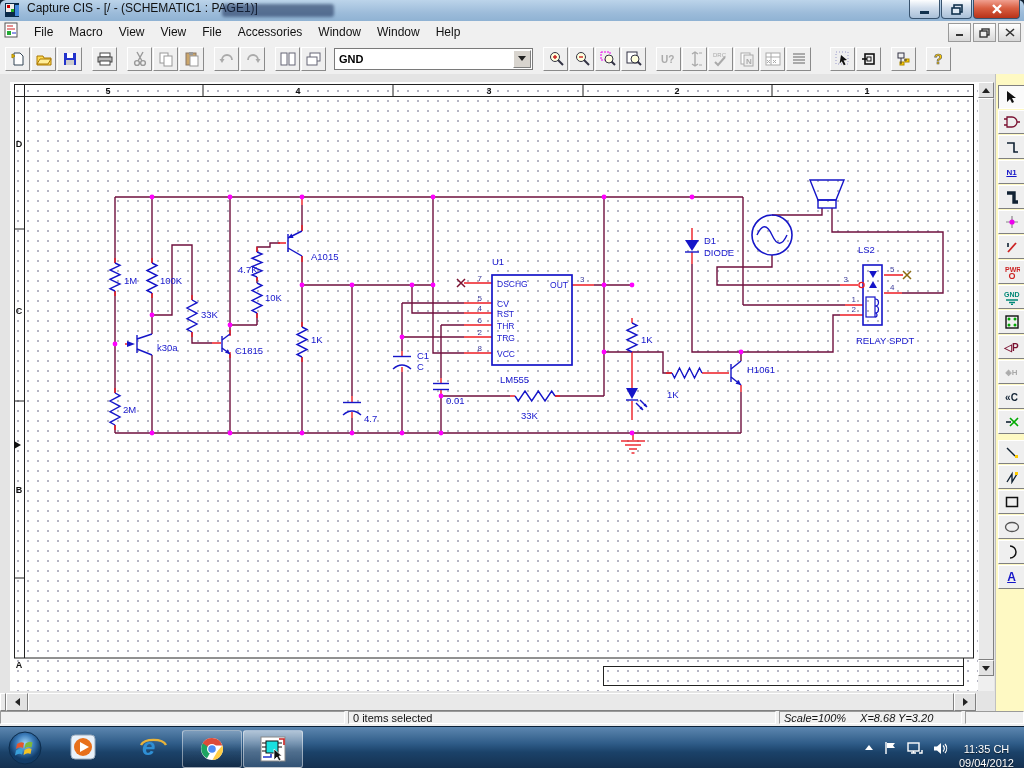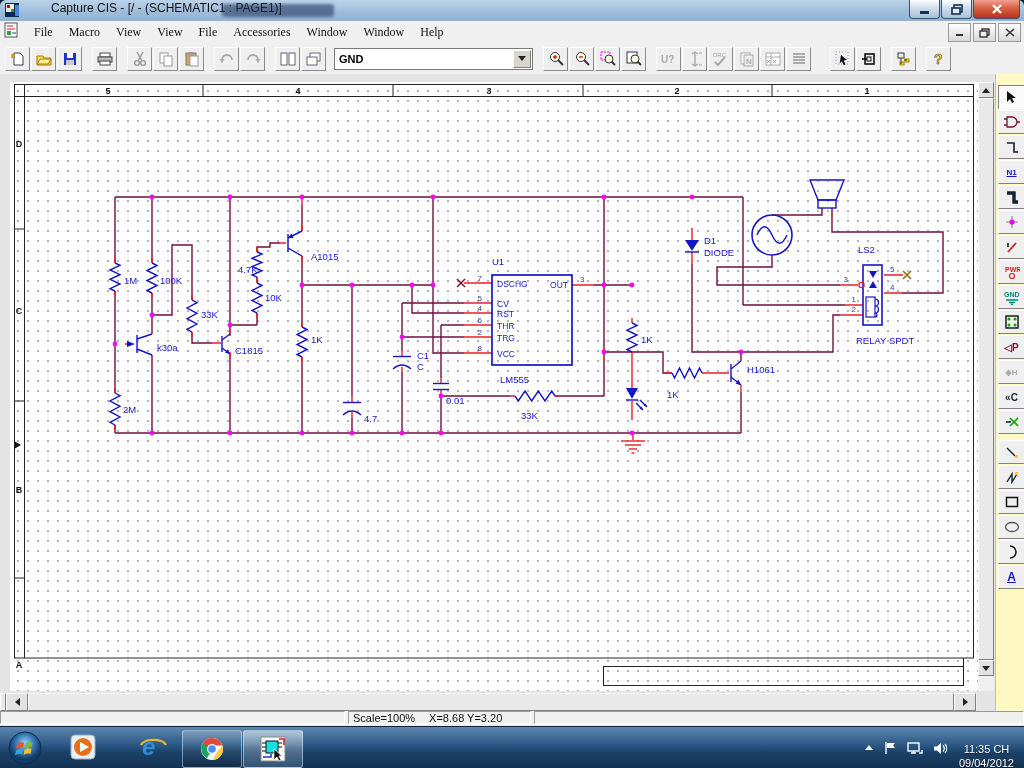--- a/index.html
+++ b/index.html
@@ -3,32 +3,32 @@
 <meta charset="utf-8">
 <style>
   html,body{margin:0;padding:0;width:1024px;height:768px;overflow:hidden;
     font-family:"Liberation Sans",sans-serif;background:#123;position:relative;}
   #frame{position:absolute;inset:0;}
   
   #titlebar{position:absolute;left:0;top:0;width:1024px;height:21px;
     background:linear-gradient(#bcd4ea,#9dbcda 60%,#8fb2d3);
     border-bottom:1px solid #5c7f9f;border-radius:6px 6px 0 0;}
   #titlebar .appico{position:absolute;left:5px;top:2px;}
-  #titlebar .ttl{position:absolute;left:27px;top:1px;font-size:12px;color:#111;margin-left:24px;}
+  #titlebar .ttl{position:absolute;left:27px;top:1px;font-size:12px;color:#111;}
   #redact{position:absolute;left:222px;top:4px;width:112px;height:13px;border-radius:3px;
     background:rgba(25,45,85,.55);filter:blur(1.5px);}
   .winbtns{position:absolute;right:4px;top:0;display:flex;}
   .wbtn{width:29px;height:18px;border:1px solid #38536e;border-top:none;border-radius:0 0 4px 4px;
     background:linear-gradient(#fdfeff,#cfdceb 45%,#a9c0d8);display:flex;align-items:center;justify-content:center;margin-left:1px;}
   .wbtn.close{width:45px;background:linear-gradient(#f0a090,#d95f42 45%,#b83218);}
   
   #menubar{position:absolute;left:0;top:21px;width:1024px;height:22px;background:#f0f0f0;
     border-bottom:1px solid #c8c8c8;display:flex;align-items:center;}
   #menubar .docico{margin:0 6px 0 4px;}
-  .menuitem{font-size:12px;color:#111;padding:3px 8px;font-family:Liberation Serif, serif;}
+  .menuitem{font-size:12px;color:#111;padding:3px 8px;}
   .mdibtns{position:absolute;right:3px;top:2px;display:flex;}
   .mdibtn{width:21px;height:17px;border:1px solid #9a9a9a;background:linear-gradient(#fff,#d8d8d8);
     margin-left:2px;display:flex;align-items:center;justify-content:center;}
   
   #toolbar{position:absolute;left:0;top:43px;width:1024px;height:31px;background:#f0f0f0;
     border-bottom:2px solid #2a2a2a;display:flex;align-items:center;}
   .tbtn{width:23px;height:22px;background:#efefef;border:1px solid;border-color:#fff #8a8a8a #8a8a8a #fff;
     margin-left:1px;display:flex;align-items:center;justify-content:center;flex:none;}
   .tsp{width:9px;flex:none;}
   #partcombo{width:197px;height:20px;border:1px solid #7a7a7a;background:#fff;margin-left:8px;
@@ -700,21 +700,24 @@
           <path d="M5,1 a6,6 0 0 1 0,12" fill="none" stroke="#111" stroke-width="1.5"></path>
         </svg>
       </div>
     <div class="pbtn">
         <span class="ptext" style="font-size:12px;text-decoration:underline;">A</span>
       </div>
   </div>
 
   <div id="statusbar">
     <span class="spanel" style="width:345px;"></span>
-    <span class="spanel" style="width:183px;">
+    <span class="spanel" style="width:428px;">
+      <span>0 items selected</span>
+    </span>
+    <span class="spanel" style="width:183px;font-style:italic;">
       <span>Scale=100%</span>
       <span style="width:14px"></span>
       <span>X=8.68  Y=3.20</span>
     </span>
     <span class="spanel" style="flex:1;margin-right:0;"></span>
   </div>
 
   <div id="taskbar">
     <span class="tbicon" style="left:8px;top:4px;">
       <svg width="34" height="34">

